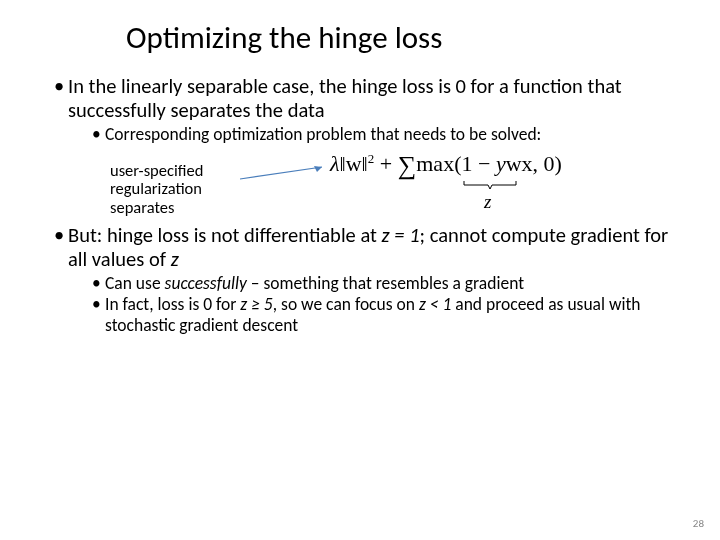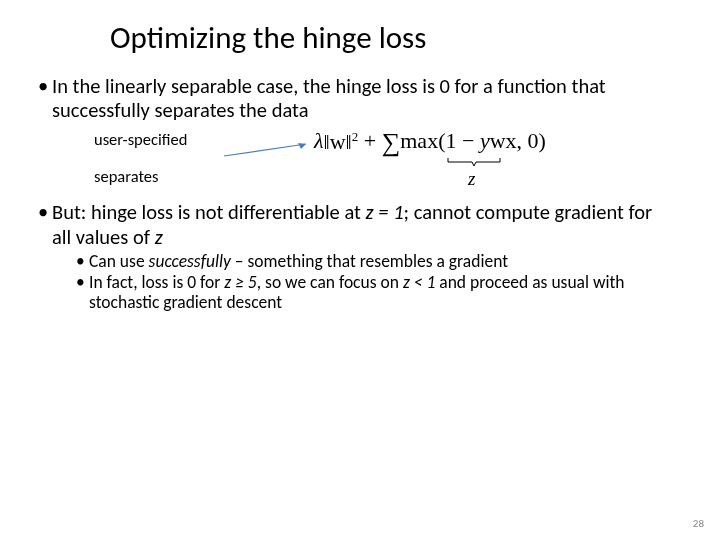--- a/index.html
+++ b/index.html
@@ -10,21 +10,21 @@
     background: #fff;
     font-family: Calibri, Arial, sans-serif;
     color: #000;
     overflow: hidden;
   }
   .slide {
     position: relative;
     width: 720px;
     height: 540px;
     box-sizing: border-box;
-    padding: 18px 50px 0 32px;
+    padding: 18px 50px 0 48px;
   }
   .title {
     font-size: 31px;
     font-weight: 400;
     margin: 0 0 18px 78px;
   }
   ul.lvl1 {
     list-style: none;
     padding: 0;
     margin: 0 0 0 6px;
@@ -63,21 +63,21 @@
   }
   .italic { font-style: italic; }
   .formula-block {
     position: relative;
     height: 68px;
     margin: 4px 0 4px 0;
   }
   .reg-label {
     position: absolute;
     left: 42px;
-    top: 4px;
+    top: 12px;
     font-size: 16.5px;
     line-height: 1.12;
   }
   .arrow {
     position: absolute;
     left: 170px;
     top: 14px;
     width: 90px;
     height: 20px;
   }
@@ -119,26 +119,29 @@
 <body>
 
 <div class="slide">
 
   <h1 class="title">Optimizing the hinge loss</h1>
 
   <ul class="lvl1">
     <li>
       <span>In the linearly separable case, the hinge loss is 0 for a function that successfully separates the data</span>
       <ul class="lvl2">
+        <li>
+          <span>Corresponding optimization problem that needs to be solved:</span>
+        </li>
       </ul>
 
       <div class="formula-block">
         <div class="reg-label">
           <span>user-specified</span><br>
-          <br>
+          <span>regularization</span><br>
           <span>separates</span>
         </div>
         <svg class="arrow" viewBox="0 0 90 20">
           <line x1="2" y1="16" x2="84" y2="4" stroke="#4a7ebb" stroke-width="1.2"></line>
           <polygon points="84,4 76,3 79,9" fill="#4a7ebb"></polygon>
         </svg>
         <div class="formula">
           <span class="italic">λ</span><span class="norm"><span>‖w‖</span><sup>2</sup></span><span> + </span><span style="font-size:26px;vertical-align:-3px">∑</span><span>max(1 − </span><span class="italic">y</span><span class="bold">wx</span><span>, 0)</span>
         </div>
         <svg class="brace" viewBox="0 0 56 14">

